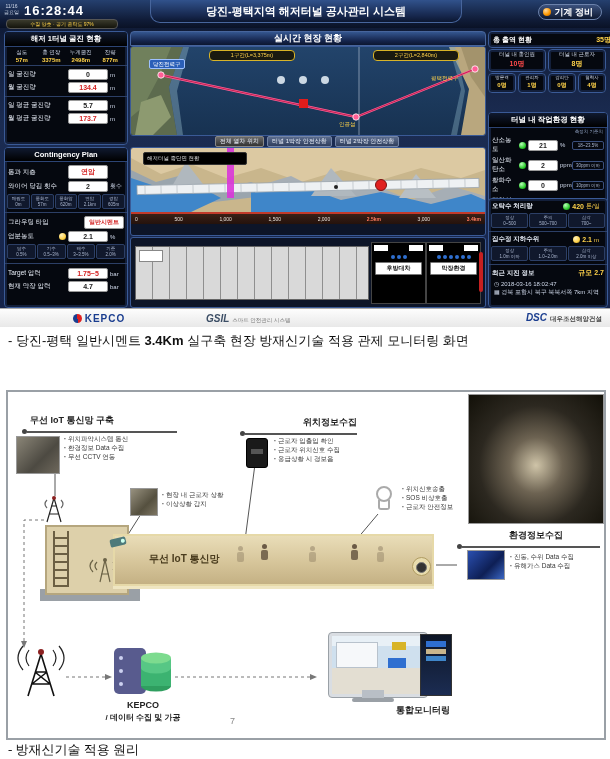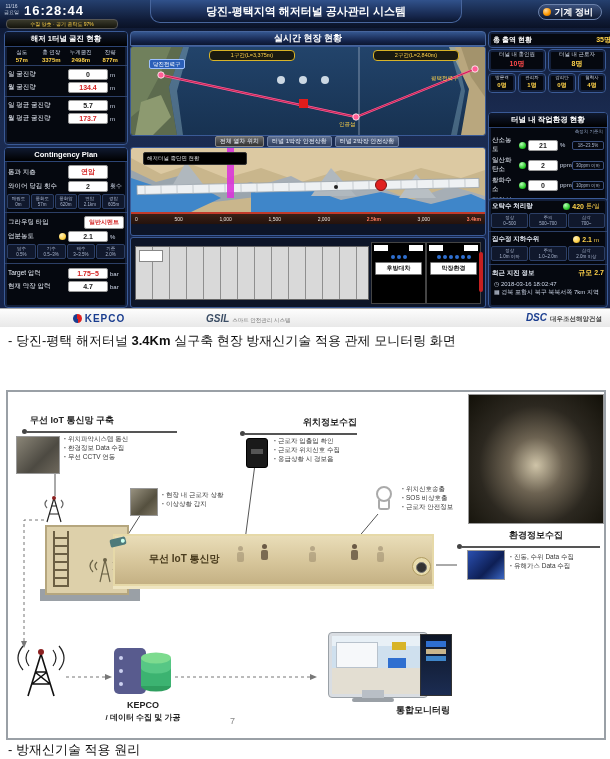--- a/index.html
+++ b/index.html
@@ -397,21 +397,21 @@
       <span style="font-size:5.5px;color:#777;">스마트 안전관리 시스템</span>
     </div>
     <div style="display:flex;align-items:baseline;gap:3px;justify-content:flex-end;flex:1;padding-right:8px;">
       <span style="font-size:10px;font-weight:bold;font-style:italic;color:#1a3d8f;">DSC</span>
       <span style="font-size:6.5px;font-weight:bold;color:#444;">대우조선해양건설</span>
     </div>
   </div>
 </div>
 
 <div class="abs caption" style="top:332px;">
-  <span>- 당진-평택 해저터널 </span><b>3.4Km</b><span> 실구축 현장 방재신기술 적용 관제 모니터링 화면</span>
+  <span>- 당진-평택 일반시멘트 </span><b>3.4Km</b><span> 실구축 현장 방재신기술 적용 관제 모니터링 화면</span>
 </div>
 
 <div class="abs diagram">
 
   <svg class="abs" style="left:0;top:0;" width="596" height="344">
     <g stroke="#555" stroke-width="1" fill="none">
       <line x1="47" y1="73" x2="47" y2="104"></line>
       <line x1="133" y1="122" x2="114" y2="152"></line>
       <line x1="247" y1="72" x2="236" y2="156"></line>
       <line x1="370" y1="122" x2="338" y2="160"></line>
@@ -571,13 +571,13 @@
   <div class="abs" style="left:412px;top:242px;width:30px;height:60px;background:linear-gradient(#0e1626,#1b2c52);border:1px solid #333;">
     <div style="width:20px;height:6px;background:#2f6fd0;margin:6px auto 2px;"></div>
     <div style="width:20px;height:5px;background:#c9b68c;margin:0 auto 2px;"></div>
     <div style="width:20px;height:5px;background:#3f86c9;margin:0 auto;"></div>
   </div>
   <div class="abs flow-label" style="left:360px;top:312px;width:110px;">통합모니터링</div>
 
   <div class="abs pagenum" style="left:222px;top:324px;">7</div>
 </div>
 
-<div class="abs caption" style="top:741px;">- 방재신기술 적용 원리</div>
+<div class="abs caption" style="top:741px;font-family:Liberation Serif, serif;">- 방재신기술 적용 원리</div>
 
 </body></html>

